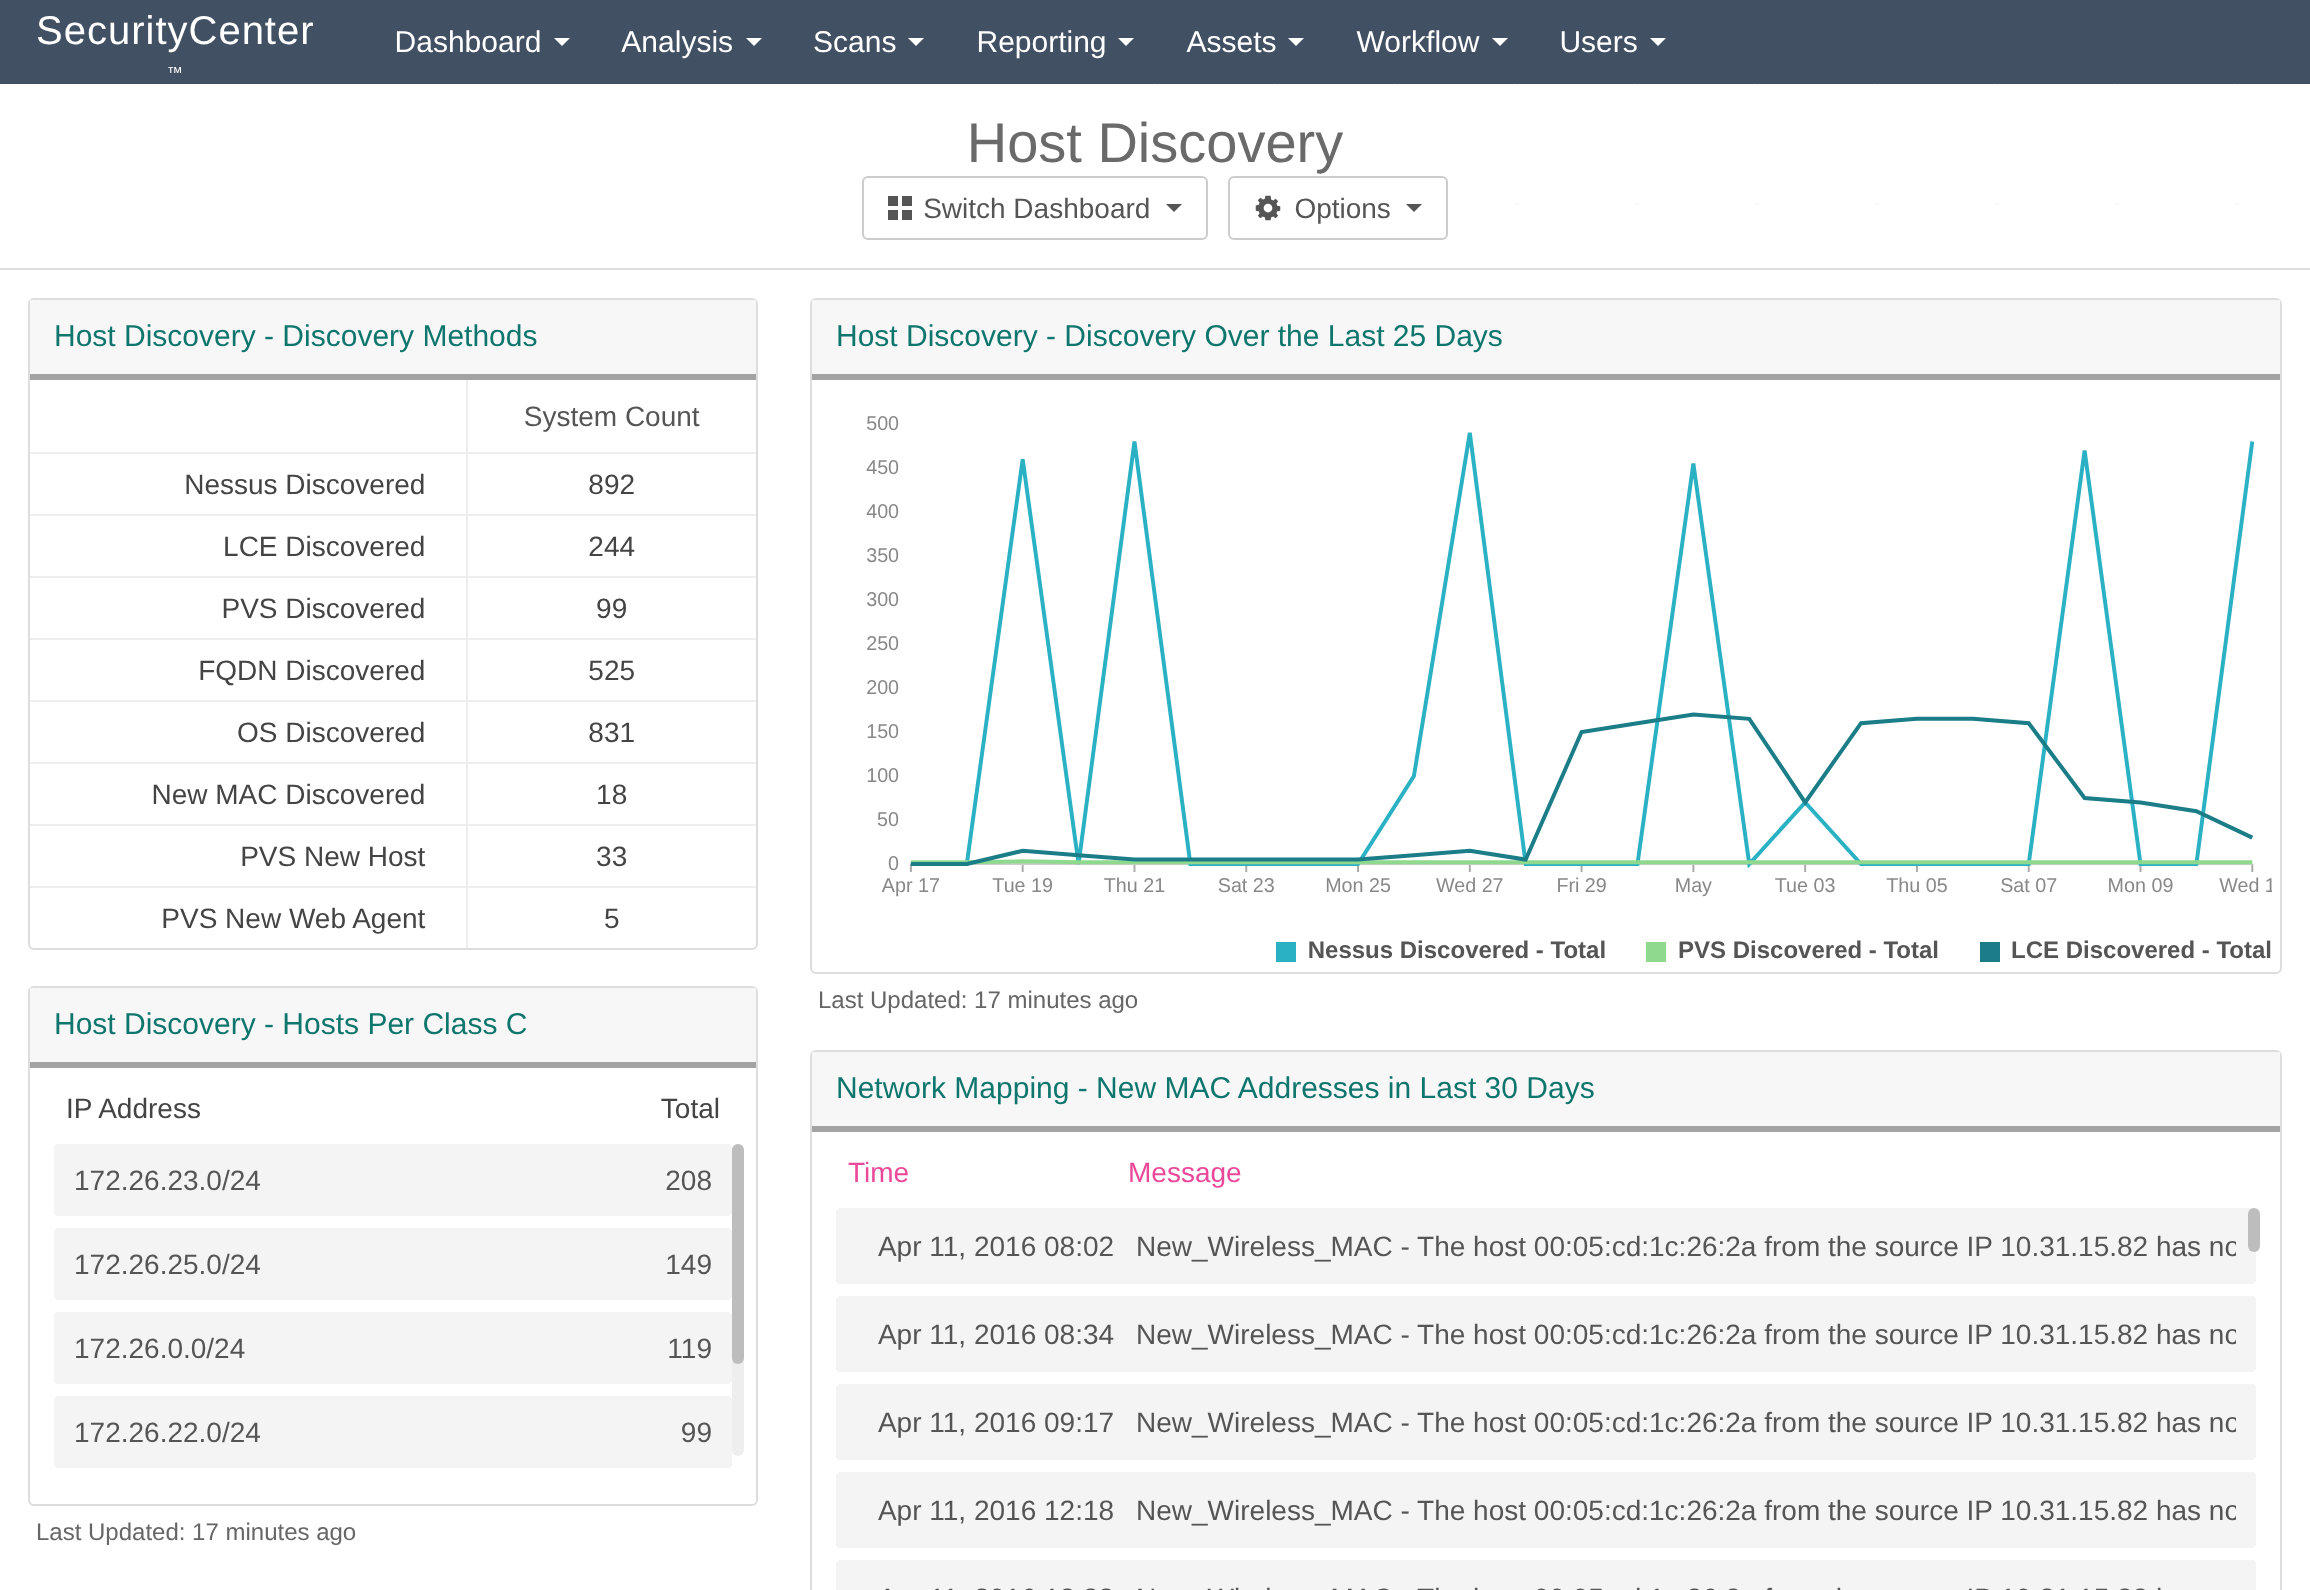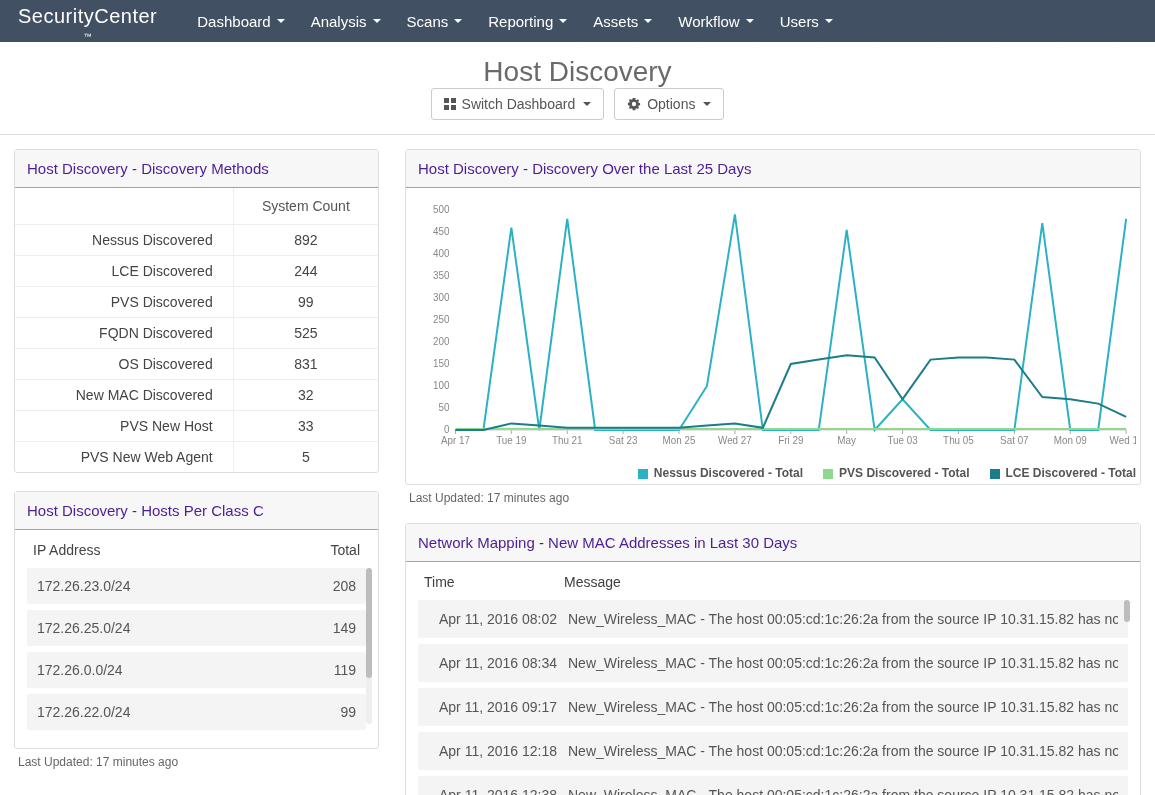--- a/index.html
+++ b/index.html
@@ -25,21 +25,21 @@
   linear-gradient(#555,#555) 0 0/5px 5px no-repeat,
   linear-gradient(#555,#555) 7px 0/5px 5px no-repeat,
   linear-gradient(#555,#555) 0 7px/5px 5px no-repeat,
   linear-gradient(#555,#555) 7px 7px/5px 5px no-repeat;}
 .gear-icon svg { width:14px; height:14px; fill:#555; display:block;}
 
 .content { display:flex; gap:26px; padding:14px; align-items:flex-start; }
 .leftcol { width:365px; display:flex; flex-direction:column; gap:18px;}
 .rightcol { flex:1; display:flex; flex-direction:column; gap:18px; min-width:0;}
 .panel { border:1px solid #ddd; border-radius:3px; background:#fff; }
-.panel-hd { background:#f7f7f7; border-bottom:1px solid #a3a3a3; padding:10px 12px; font-size:15px; color:#4c1d95;}
+.panel-hd { background:#f7f7f7; border-bottom:3px solid #a3a3a3; padding:10px 12px; font-size:15px; color:#0f766e;}
 .panel-ft { font-size:12px; color:#666; padding:6px 4px 0; }
 
 .dm-table { width:100%; border-collapse:collapse; }
 .dm-table th { font-weight:400; padding:10px 12px; border-bottom:1px solid #eee; border-left:1px solid #eee;}
 .dm-table th:first-child { border-left:none; }
 .dm-table td { padding:7px 12px; border-top:1px solid #eee; border-left:1px solid #eee; text-align:center; color:#444;}
 .dm-table td:first-child { text-align:right; border-left:none; padding-right:20px;}
 
 .hpc-body { padding:12px; }
 .hpc-head { display:flex; justify-content:space-between; font-weight:500; color:#444; padding:0 6px 10px;}
@@ -47,21 +47,21 @@
 .hpc-row { display:flex; justify-content:space-between; background:#f4f4f4; padding:10px 10px; margin-bottom:6px; border-radius:2px; color:#555;}
 .hpc-scroll { position:absolute; right:-6px; top:0; bottom:6px; width:6px; background:#eee; border-radius:3px;}
 .hpc-thumb { position:absolute; left:0; width:6px; background:#bdbdbd; border-radius:3px;}
 
 .chart-wrap { padding:14px 4px 4px 10px; }
 svg.chart { width:100%; height:260px; display:block; }
 .legend-row { display:flex; gap:20px; justify-content:flex-end; padding-top:4px; font-size:12px; color:#555; font-weight:600;}
 .legend-sw { display:inline-block; width:10px; height:10px; margin-right:6px; vertical-align:middle;}
 
 .mac-body { padding:12px 12px 0; }
-.mac-head { display:flex; font-weight:500; color:#404040; padding:0 6px 10px;}
+.mac-head { display:flex; font-weight:500; color:#ec4899; padding:0 6px 10px;}
 .mac-head .t { width:140px; }
 .mac-list { position:relative; }
 .mac-row { display:flex; background:#f4f4f4; padding:11px 10px; margin-bottom:6px; border-radius:2px; color:#555; white-space:nowrap; overflow:hidden;text-align:center;}
 .mac-row .t { width:140px; flex:none; }
 .mac-row .m { overflow:hidden; text-overflow:clip; }
 .mac-scroll { position:absolute; right:-2px; top:0; width:6px; height:22px; background:#bdbdbd; border-radius:3px;}
 </style>
 </head>
 <body>
 
@@ -151,21 +151,21 @@
               <tr>
                 <td>FQDN Discovered</td>
                 <td>525</td>
               </tr>
               <tr>
                 <td>OS Discovered</td>
                 <td>831</td>
               </tr>
               <tr>
                 <td>New MAC Discovered</td>
-                <td>32</td>
+                <td>18</td>
               </tr>
               <tr>
                 <td>PVS New Host</td>
                 <td>33</td>
               </tr>
               <tr>
                 <td>PVS New Web Agent</td>
                 <td>5</td>
               </tr>
             </tbody>

